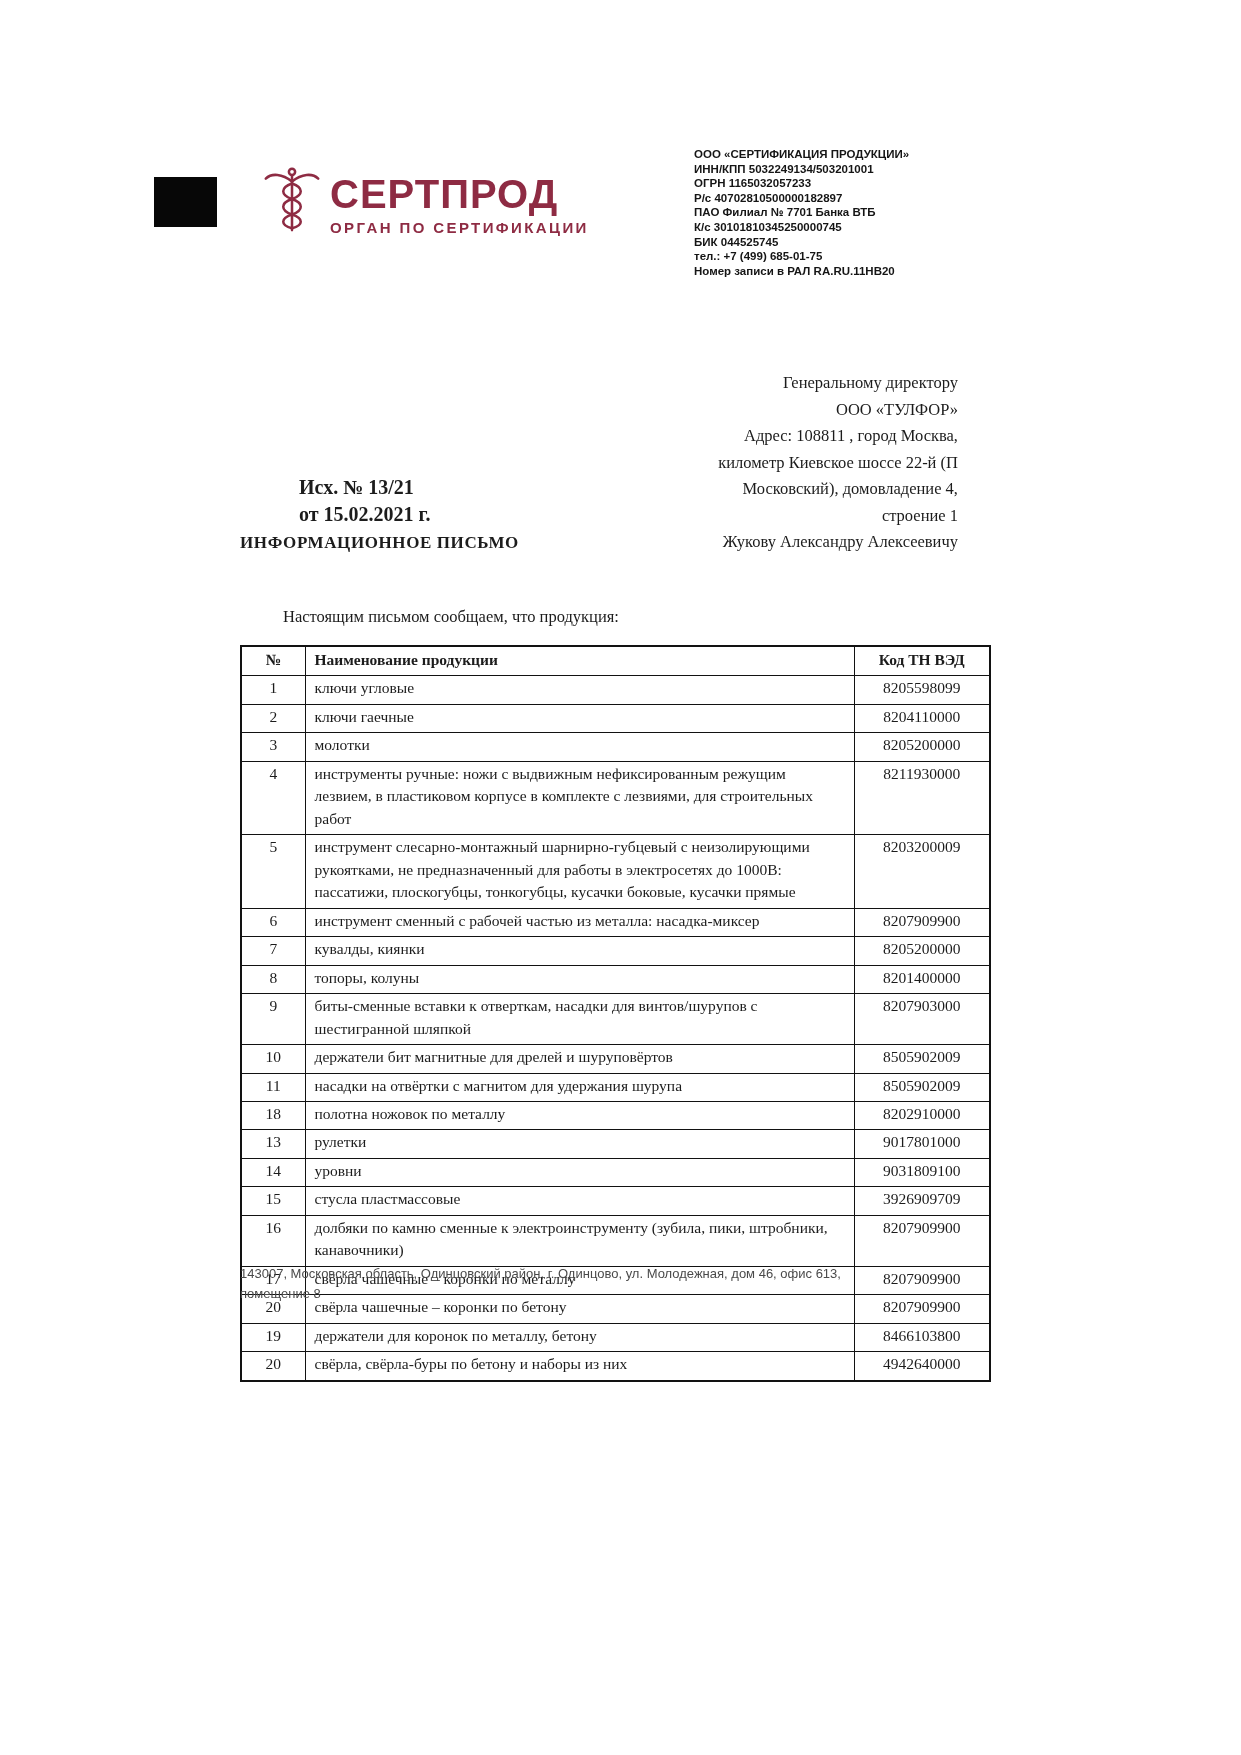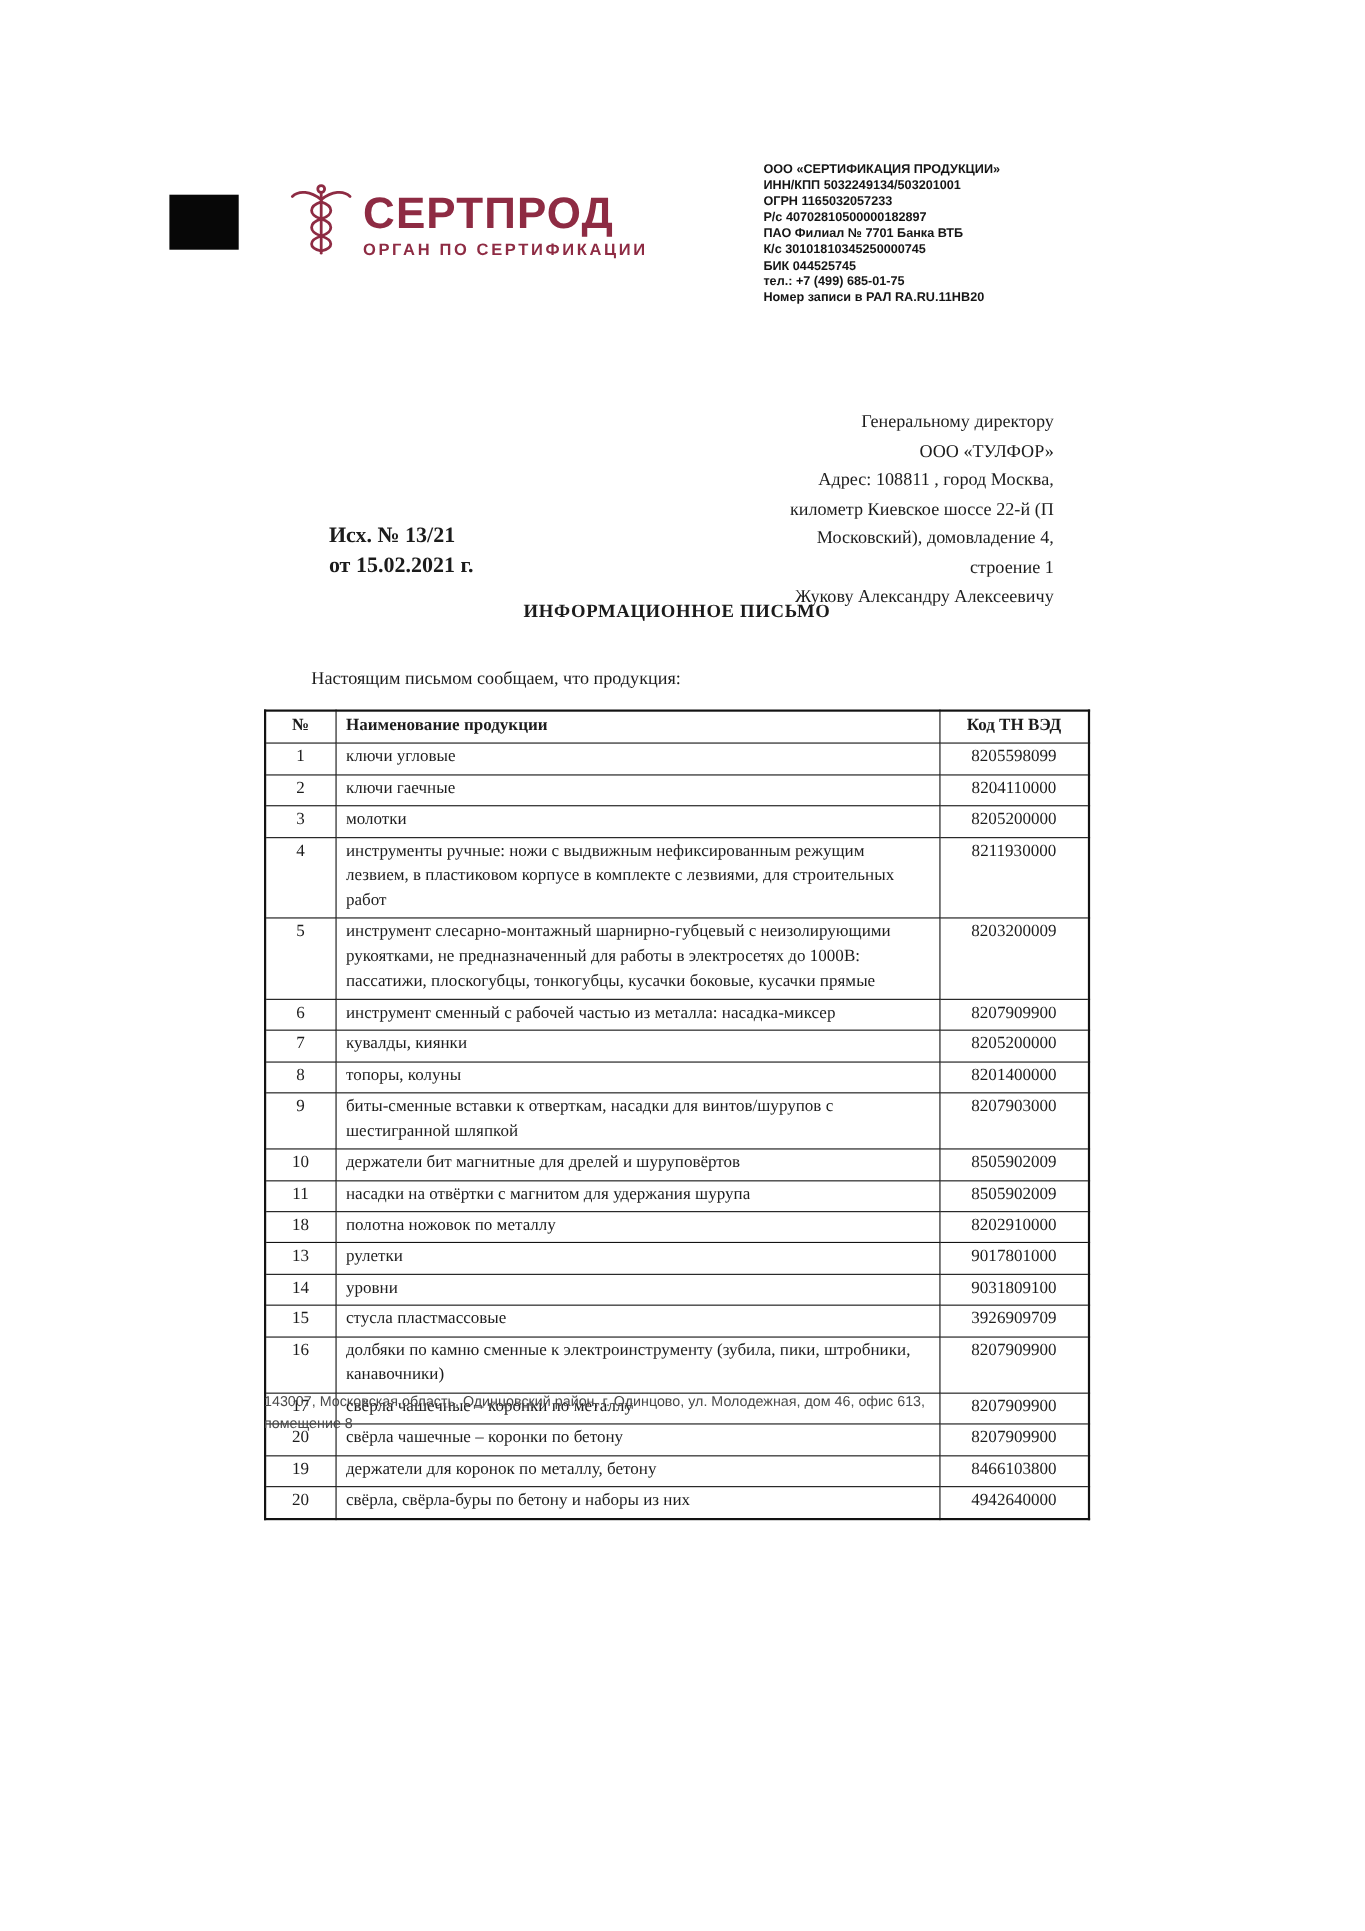--- a/index.html
+++ b/index.html
@@ -50,22 +50,22 @@
     font-size: 20px; line-height: 27px; font-weight: bold;
   }
 
   .addressee {
     position: absolute; right: 283px; top: 370px;
     width: 360px; text-align: right;
     font-size: 16.5px; line-height: 26.5px;
   }
 
   .letter-title {
-    position: absolute; left: 240px; top: 546px; width: 751px;
-    text-align: center; font-weight: bold; font-size: 17px;
+    position: absolute; left: 240px; top: 533px; width: 751px;
+    text-align: left; font-weight: bold; font-size: 17px;
     letter-spacing: 0.6px;
   }
 
   .intro {
     position: absolute; left: 283px; top: 607px;
     font-size: 16.5px;
   }
 
   table.products {
     position: absolute; left: 240px; top: 645px; width: 751px;

